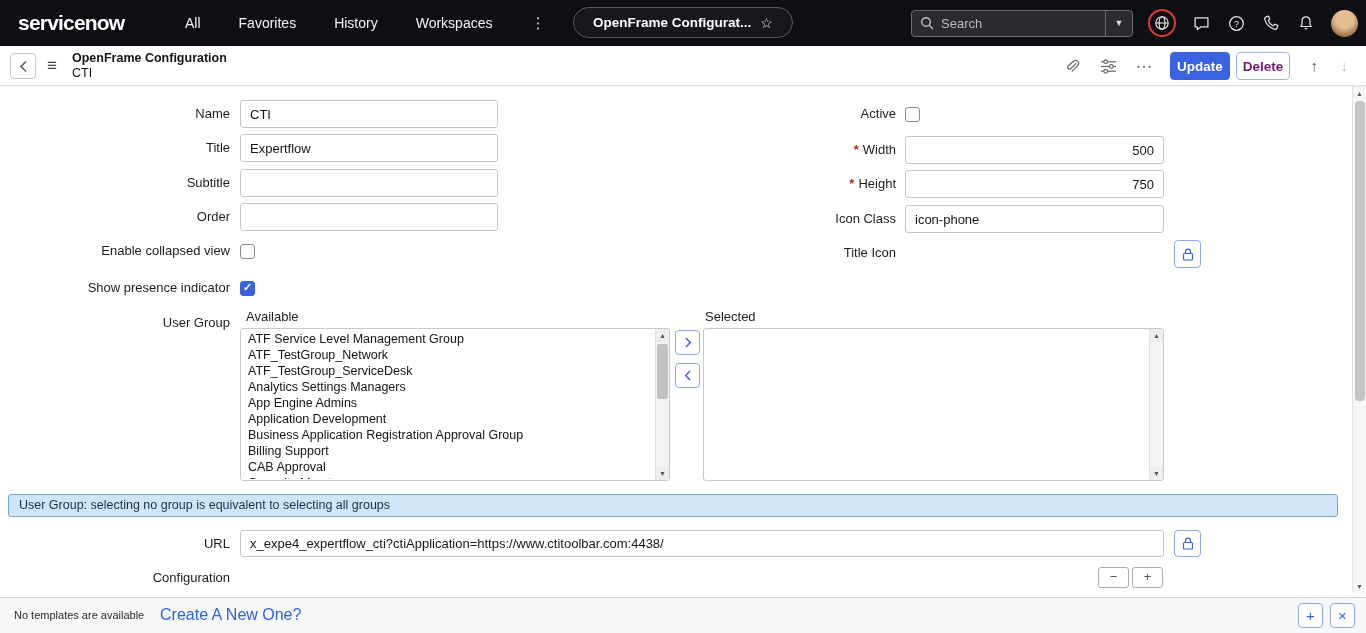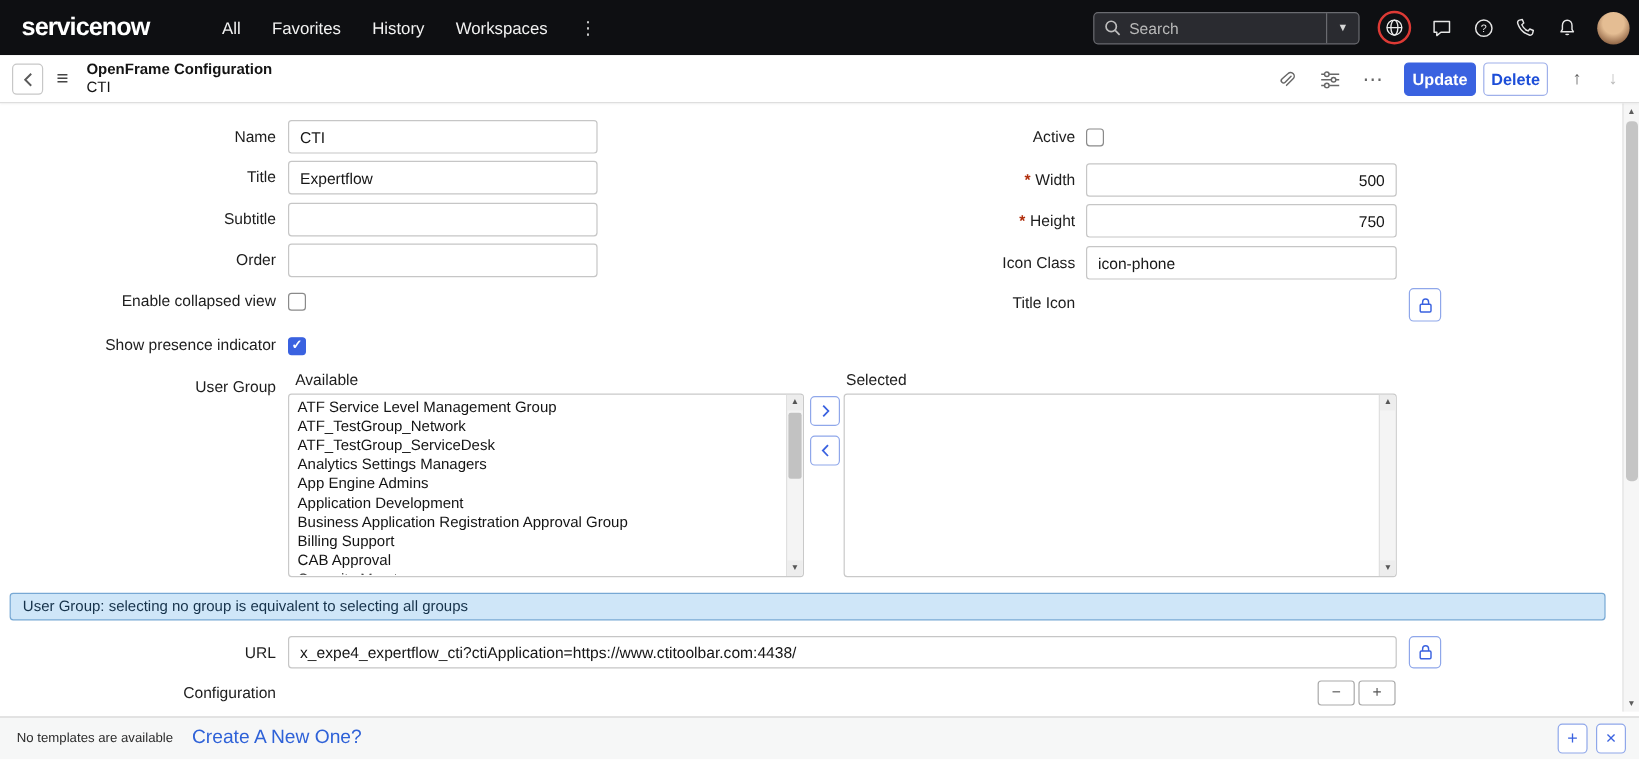--- a/index.html
+++ b/index.html
@@ -3,21 +3,21 @@
 <meta charset="utf-8">
 <style>
   * { margin:0; padding:0; box-sizing:border-box; }
   html,body { width:1366px; height:633px; }
   body { font-family:"Liberation Sans", sans-serif; background:#fff; overflow:hidden; font-size:13px; }
   .app { position:relative; width:1366px; height:633px; background:#fff; overflow:hidden; }
 
   
   .topbar { position:absolute; left:0; top:0; width:1366px; height:46px; background:#0e0f12; color:#fff; }
   .logo { position:absolute; left:18px; top:11px; font-size:21px; font-weight:bold; letter-spacing:-0.8px; color:#fff; }
-  .nav { position:absolute; left:185px; top:0; height:46px; display:flex; align-items:center; gap:26px; font-size:14px; color:#f2f2f2; }
+  .nav { position:absolute; left:185px; top:0; height:46px; display:flex; align-items:center; gap:38px; font-size:14px; color:#f2f2f2; }
   .nav-item { cursor:pointer; }
   .kebab { font-size:15px; color:#d6d6d6; }
   .pill { position:absolute; left:573px; top:7px; width:220px; height:31px; border:1px solid #5a5b60; border-radius:16px;
           background:#17181c; display:flex; align-items:center; justify-content:center; gap:9px; font-size:13.5px; font-weight:bold; color:#fff; cursor:pointer; }
   .pill .star { font-size:14px; font-weight:normal; color:#e8e8e8; }
   .top-right { position:absolute; right:8px; top:0; height:46px; display:flex; align-items:center; gap:15px; }
   .search { width:222px; height:27px; background:#2a2b30; border:1px solid #6a6b70; border-radius:4px; display:flex; align-items:center; padding-left:8px; }
   .search svg { flex:none; }
   .search input { flex:1; background:transparent; border:0; outline:none; color:#ddd; font-size:13px; min-width:0; margin-left:7px; font-family:inherit; }
   .search input::placeholder { color:#b9b9b9; }
@@ -32,21 +32,21 @@
               display:flex; align-items:center; justify-content:center; cursor:pointer; }
   .ham { position:absolute; left:47px; top:10px; font-size:17px; color:#454545; cursor:pointer; }
   .rec-title { position:absolute; left:72px; top:5px; line-height:14px; color:#141414; }
   .rec-title .t1 { font-weight:bold; font-size:12.5px; }
   .rec-title .t2 { font-size:12.5px; margin-top:1px; }
   .rec-icons { position:absolute; right:212px; top:11px; display:flex; gap:17px; align-items:center; color:#666; }
   .rec-icons .ric { width:19px; height:19px; display:flex; align-items:center; justify-content:center; cursor:pointer; }
   .dots { font-size:17px; color:#666; letter-spacing:1px; }
   .btn { position:absolute; top:6px; height:28px; border-radius:4px; font-size:13.5px; cursor:pointer; font-family:inherit;font-weight:bold; }
   .btn-update { right:136px; width:60px; background:#3a62e0; border:1px solid #3a62e0; color:#fff; }
-  .btn-delete { right:76px; width:54px; background:#fff; border:1px solid #9fb0ea; color:#1d4ed8; }
+  .btn-delete { right:76px; width:54px; background:#fff; border:1px solid #9fb0ea; color:#701a75; }
   .hdr-arrow { position:absolute; top:11px; font-size:15px; cursor:pointer; }
   .hdr-arrow.up { right:48px; color:#555; }
   .hdr-arrow.dn { right:18px; color:#bcbcbc; }
 
   
   .lbl { position:absolute; font-size:13px; color:#1d1d1d; line-height:28px; text-align:right; white-space:nowrap; }
   .lcol { left:20px; width:210px; }
   .rcol { left:640px; width:256px; }
   .req { color:#b02e0c; font-weight:bold; margin-right:4px; }
   .inp { position:absolute; height:28px; border:1px solid #c6c6c6; border-radius:3px; font-size:13px; color:#161616; padding:0 9px;
@@ -100,20 +100,24 @@
 
   <header class="topbar">
     <div class="logo">servicenow</div>
     <nav class="nav">
       <span class="nav-item">All</span>
       <span class="nav-item">Favorites</span>
       <span class="nav-item">History</span>
       <span class="nav-item">Workspaces</span>
       <span class="kebab">⋮</span>
     </nav>
+    <div class="pill">
+      <span>OpenFrame Configurat...</span>
+      <span class="star">☆</span>
+    </div>
     <div class="top-right">
       <div class="search">
         <svg width="14" height="14" viewBox="0 0 14 14">
             <circle cx="6" cy="6" r="4.3" fill="none" stroke="#bdbdbd" stroke-width="1.4"></circle>
             <line x1="9.3" y1="9.3" x2="13" y2="13" stroke="#bdbdbd" stroke-width="1.4"></line>
           </svg>
         <input placeholder="Search" style="">
         <div class="caret-box">
             <span>▼</span>
           </div>

